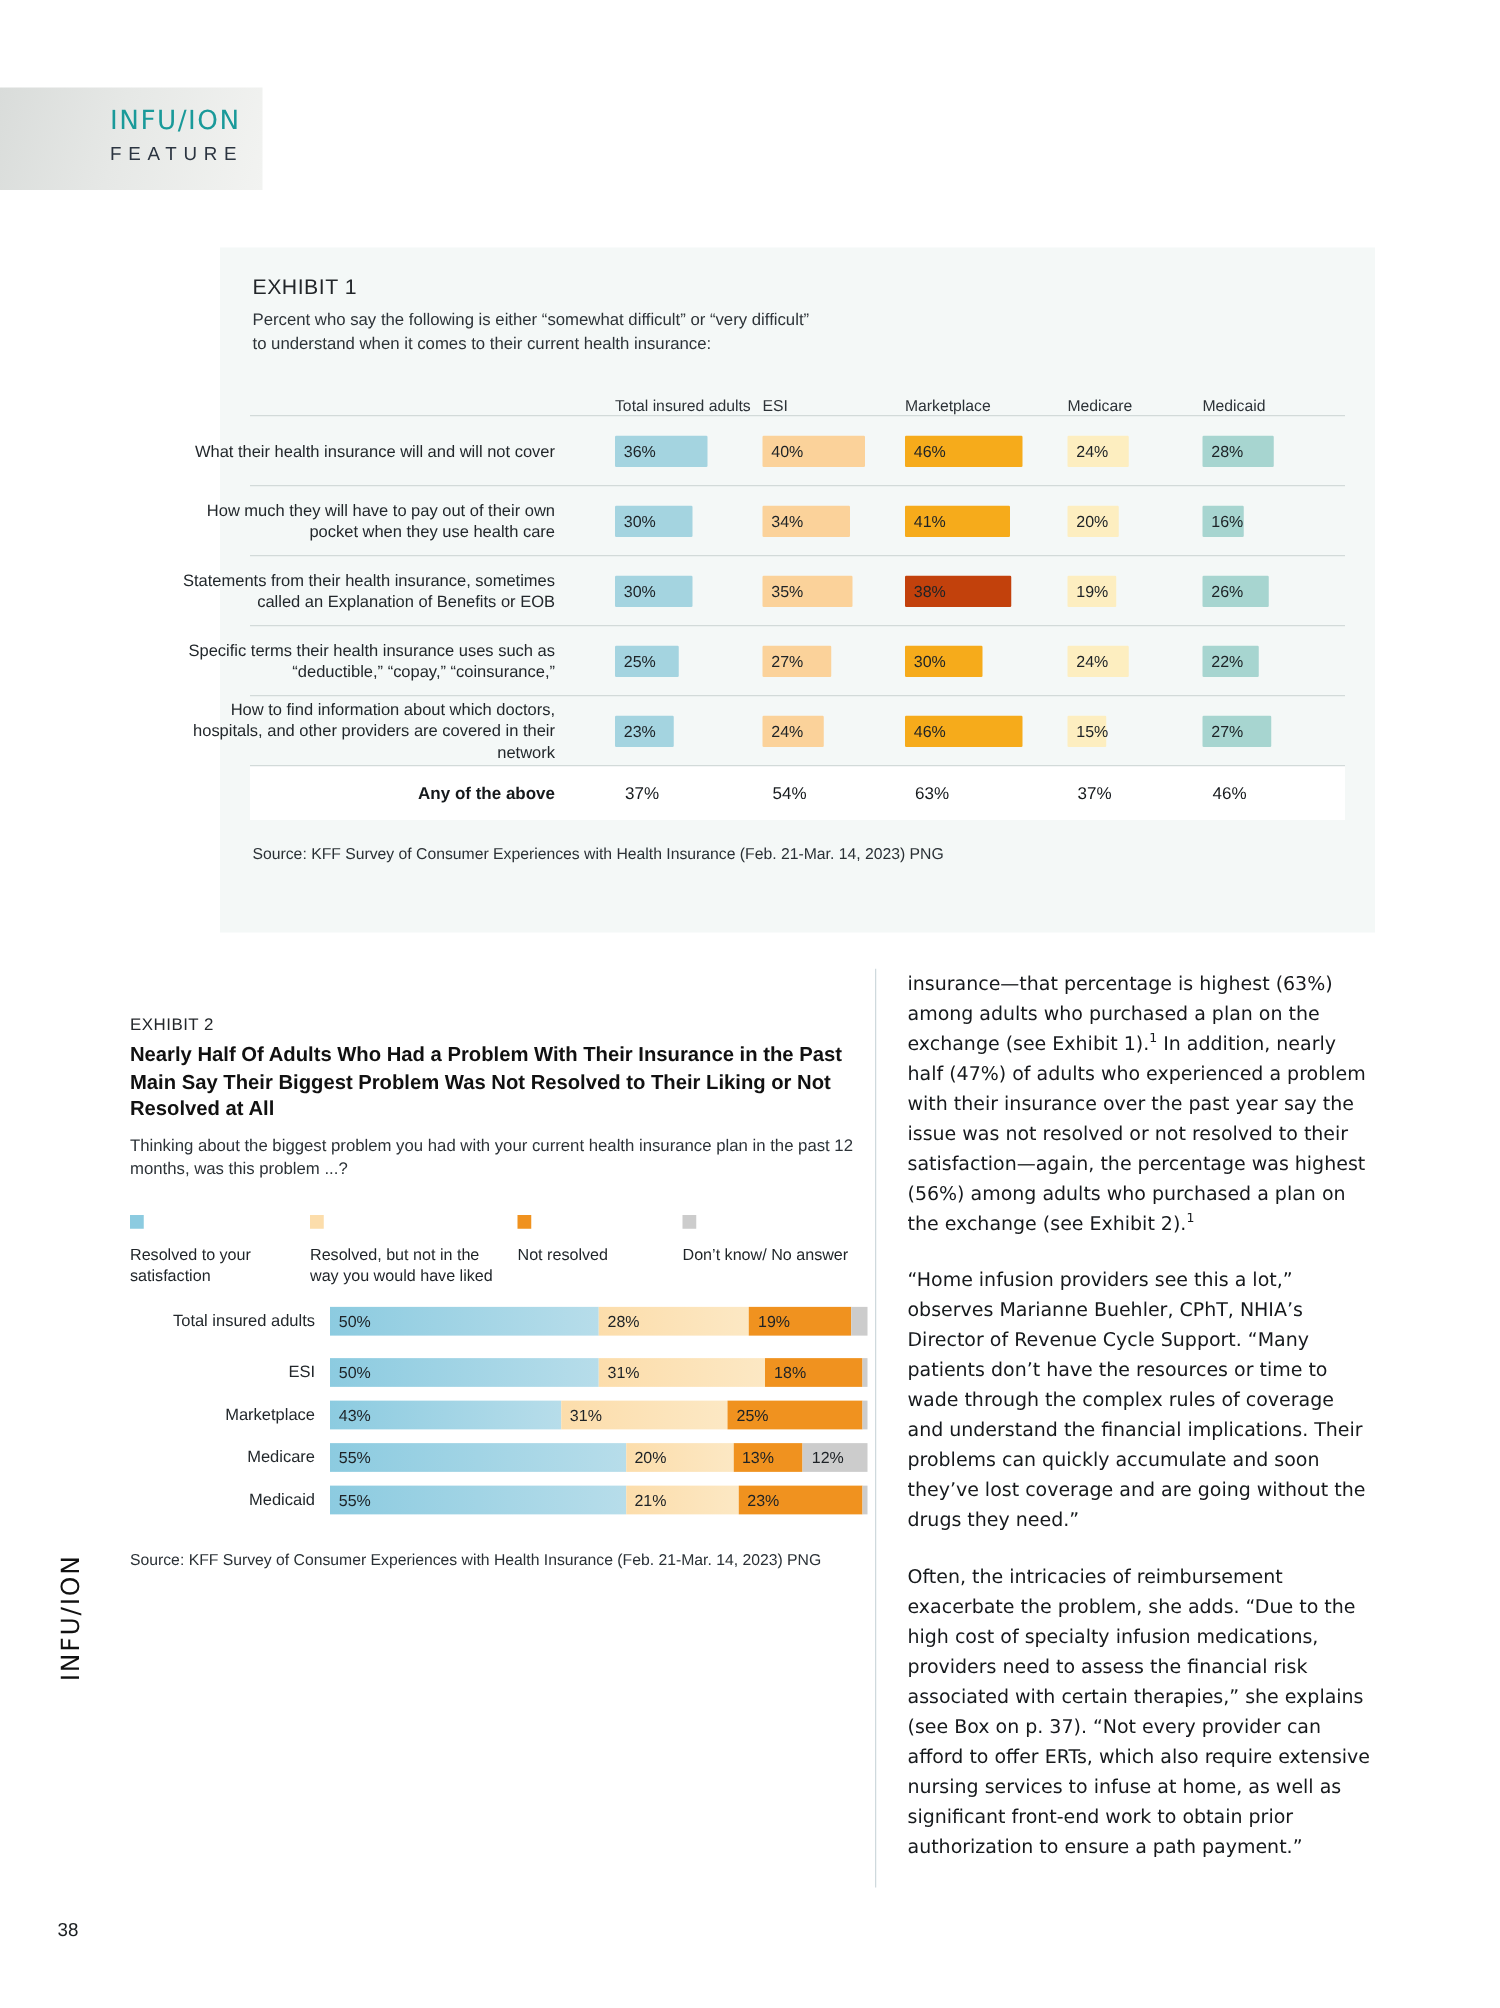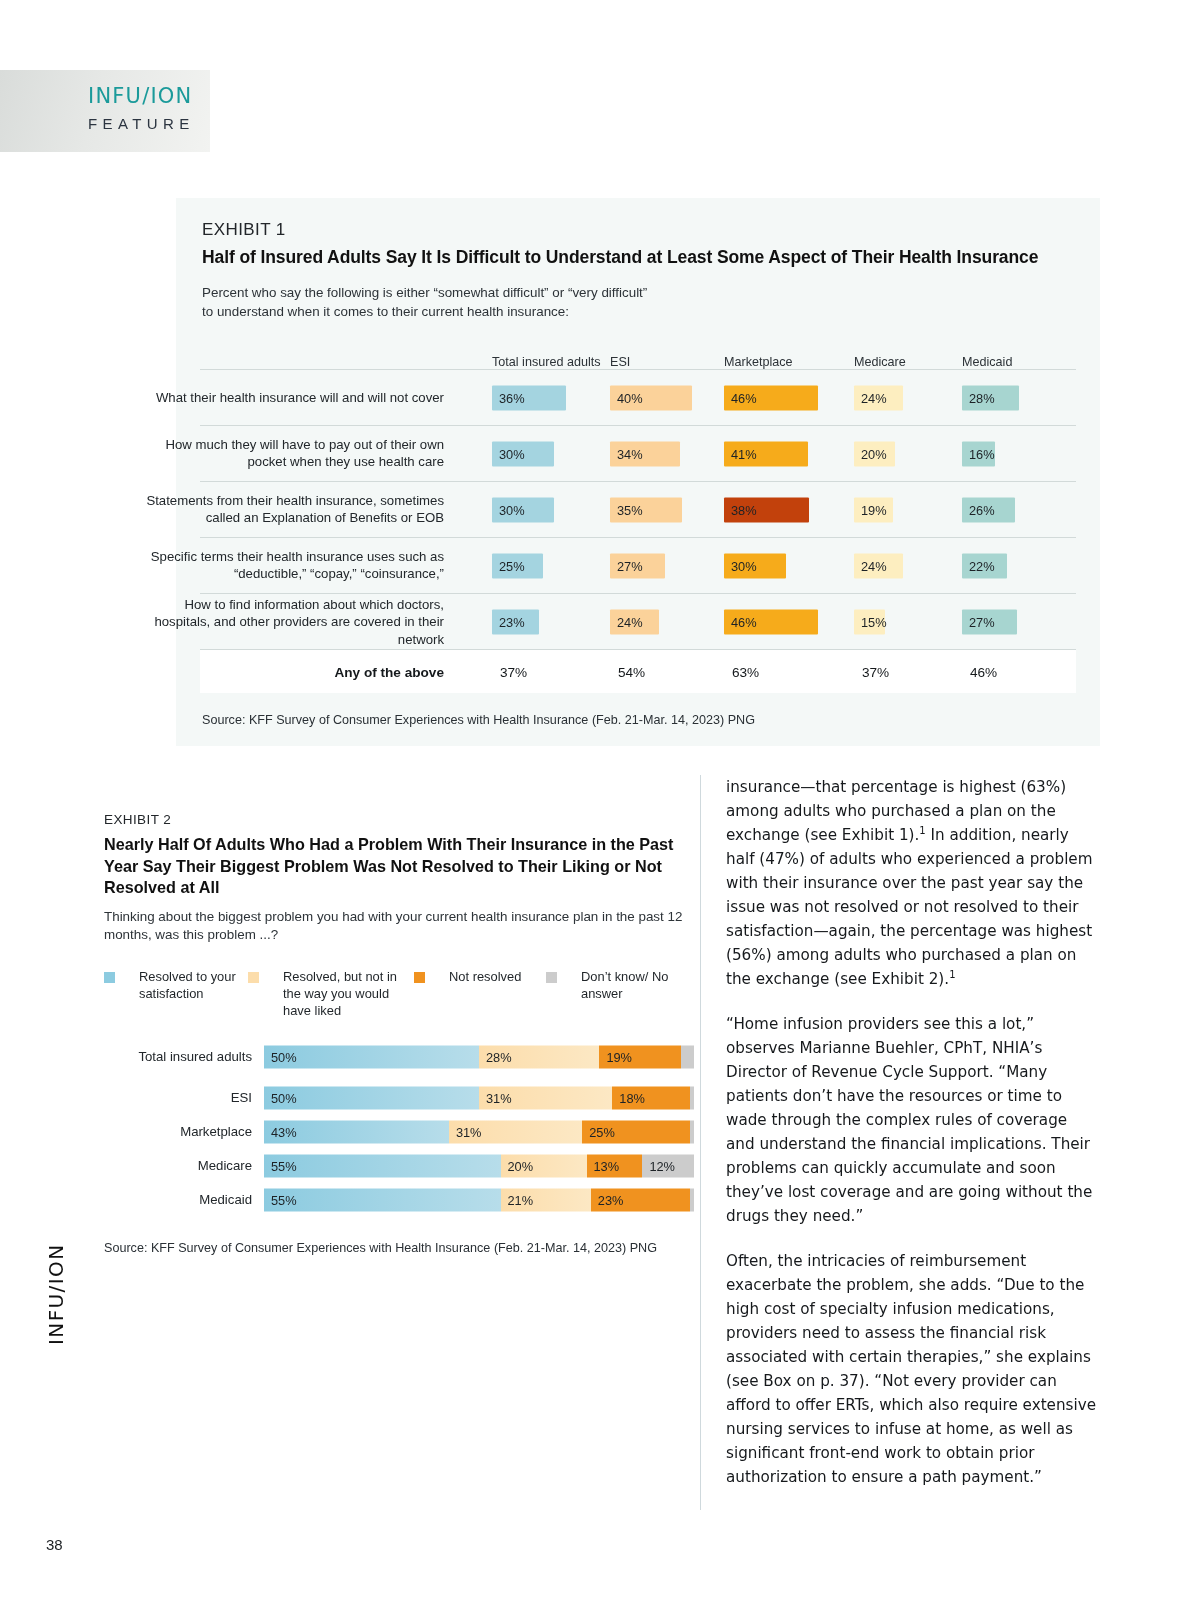--- a/index.html
+++ b/index.html
@@ -74,21 +74,21 @@
   }
   .e1-source { font-size:12.6px; color:#2a3035; margin-top:20px; margin-left:2px; }
 
   
   .exhibit2 { position:absolute; left:104px; top:812px; width:590px; }
   .e2-kicker { font-size:13.5px; letter-spacing:.4px; color:#22262a; margin:0 0 7px 0; }
   .e2-title  { font-size:16.2px; font-weight:700; color:#111; line-height:1.33; margin:0 0 9px 0; }
   .e2-sub    { font-size:13.4px; color:#2d3338; line-height:1.4; margin:0 0 24px 0; }
 
   .e2-legend { position:relative; height:56px; margin-bottom:8px; }
-  .lg { position:absolute; top:0; display:flex; gap:24px; }
+  .lg { position:absolute; top:0; display:flex; gap:13px;flex-direction:column; }
   .lg i { width:11px; height:11px; flex:0 0 11px; margin-top:3px; display:block; }
   .lg span { font-size:12.9px; color:#1f2428; line-height:1.3; }
 
   .e2-rows { position:relative; }
   .e2-row { position:relative; height:34px; }
   .e2-rowlabel {
     position:absolute; left:0; width:148px; text-align:right;
     top:50%; transform:translateY(-50%);
     font-size:13.2px; color:#22272b; line-height:1.24;
   }
@@ -123,21 +123,20 @@
 </head>
 <body>
 
 <div class="masthead">
   <div class="masthead-logo">INFU/ION</div>
   <div class="masthead-sub">FEATURE</div>
 </div>
 
 <section class="exhibit1">
   <div class="ex-kicker">EXHIBIT 1</div>
-  <h2 class="ex-title">Half of Insured Adults Say It Is Difficult to Understand at Least Some Aspect of Their Health Insurance</h2>
   <div class="ex-sub">
     <div>Percent who say the following is either “somewhat difficult” or “very difficult”</div>
     <div>to understand when it comes to their current health insurance:</div>
   </div>
   <div class="e1-grid" id="e1-grid">
       <div class="e1-head">
         <div class="col-h" style="left: 292px; width: 112px;">Total insured adults</div>
         <div class="col-h" style="left: 410px; width: 112px;">ESI</div>
         <div class="col-h" style="left: 524px; width: 112px;">Marketplace</div>
         <div class="col-h" style="left: 654px; width: 112px;">Medicare</div>
@@ -250,21 +249,21 @@
         <div class="val" style="left: 532px;">63%</div>
         <div class="val" style="left: 662px;">37%</div>
         <div class="val" style="left: 770px;">46%</div>
       </div>
     </div>
   <div class="e1-source">Source: KFF Survey of Consumer Experiences with Health Insurance (Feb. 21-Mar. 14, 2023)  PNG</div>
 </section>
 
 <section class="exhibit2">
   <div class="e2-kicker">EXHIBIT 2</div>
-  <h2 class="e2-title">Nearly Half Of Adults Who Had a Problem With Their Insurance in the Past Year Say Their Biggest Problem Was Not Resolved to Their Liking or Not Resolved at All</h2>
+  <h2 class="e2-title">Nearly Half Of Adults Who Had a Problem With Their Insurance in the Past Main Say Their Biggest Problem Was Not Resolved to Their Liking or Not Resolved at All</h2>
   <div class="e2-sub">Thinking about the biggest problem you had with your current health insurance plan in the past 12 months, was this problem ...?</div>
   <div class="e2-legend" id="e2-legend">
       <div class="lg" style="left: 0px; width: 140px;">
         <i style="background: rgb(140, 203, 224);"></i>
         <span>Resolved to your satisfaction</span>
       </div>
       <div class="lg" style="left: 144px; width: 160px;">
         <i style="background: rgb(252, 221, 171);"></i>
         <span>Resolved, but not in the way you would have liked</span>
       </div>

